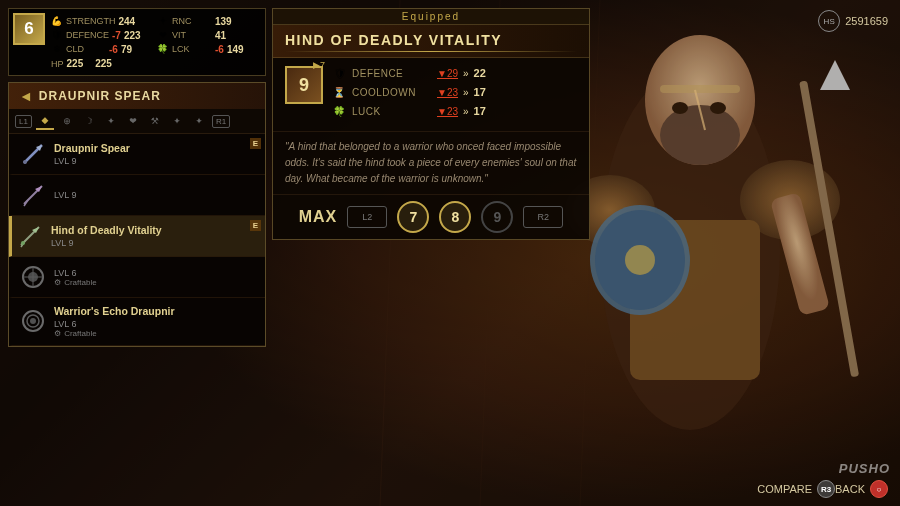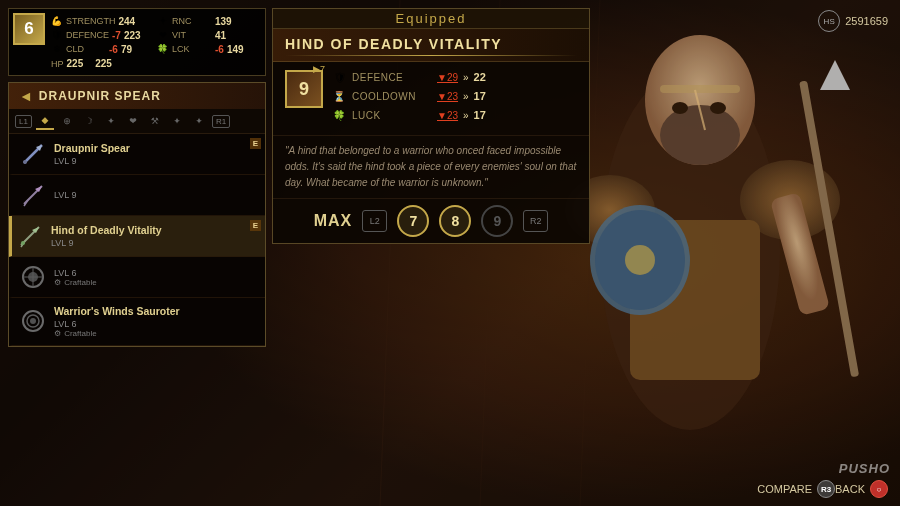--- a/index.html
+++ b/index.html
@@ -298,21 +298,21 @@
       top: 8px;
       left: 272px;
       width: 318px;
       background: rgba(12,6,2,0.93);
       border: 1px solid rgba(180,150,80,0.45);
     }
 
     .dp-equipped {
       text-align: center;
       padding: 2px;
-      font-size: 13px;
+      font-size: 10px;
       color: #C4A84A;
       letter-spacing: 2px;
       background: rgba(100,70,20,0.2);
       border-bottom: 1px solid rgba(180,150,80,0.3);
     }
 
     .dp-title-bar {
       padding: 7px 12px 5px;
       background: linear-gradient(to right, rgba(60,30,8,0.9), rgba(30,15,4,0.9));
       border-bottom: 1px solid rgba(180,150,80,0.25);
@@ -449,21 +449,21 @@
 
     .dp-max-lbl {
       font-size: 16px;
       font-weight: bold;
       color: #e0d090;
       text-transform: uppercase;
       letter-spacing: 1px;
     }
 
     .dp-btn-small {
-      width: 25px;
+      width: 40px;
       height: 22px;
       display: flex;
       align-items: center;
       justify-content: center;
       font-size: 9px;
       color: #777;
       border: 1px solid #555;
       border-radius: 3px;
     }
 
@@ -705,21 +705,21 @@
 
         <div class="wsb-item">
           <div class="wsb-item-icon">
             <svg width="26" height="26" viewBox="0 0 26 26">
               <circle cx="13" cy="13" r="10" fill="none" stroke="#6a6a6a" stroke-width="2"></circle>
               <circle cx="13" cy="13" r="6" fill="none" stroke="#5a5a5a" stroke-width="1.5"></circle>
               <circle cx="13" cy="13" r="3" fill="#505050"></circle>
             </svg>
           </div>
           <div class="wsb-item-info">
-            <div class="wsb-item-name">Warrior's Winds Sauroter</div>
+            <div class="wsb-item-name">Warrior's Echo Draupnir</div>
             <div class="wsb-item-lvl">LVL 6</div>
             <div class="wsb-craft">
               <span>⚙</span>
               <span>Craftable</span>
             </div>
           </div>
         </div>
       </div>
     </div>
   </div>

